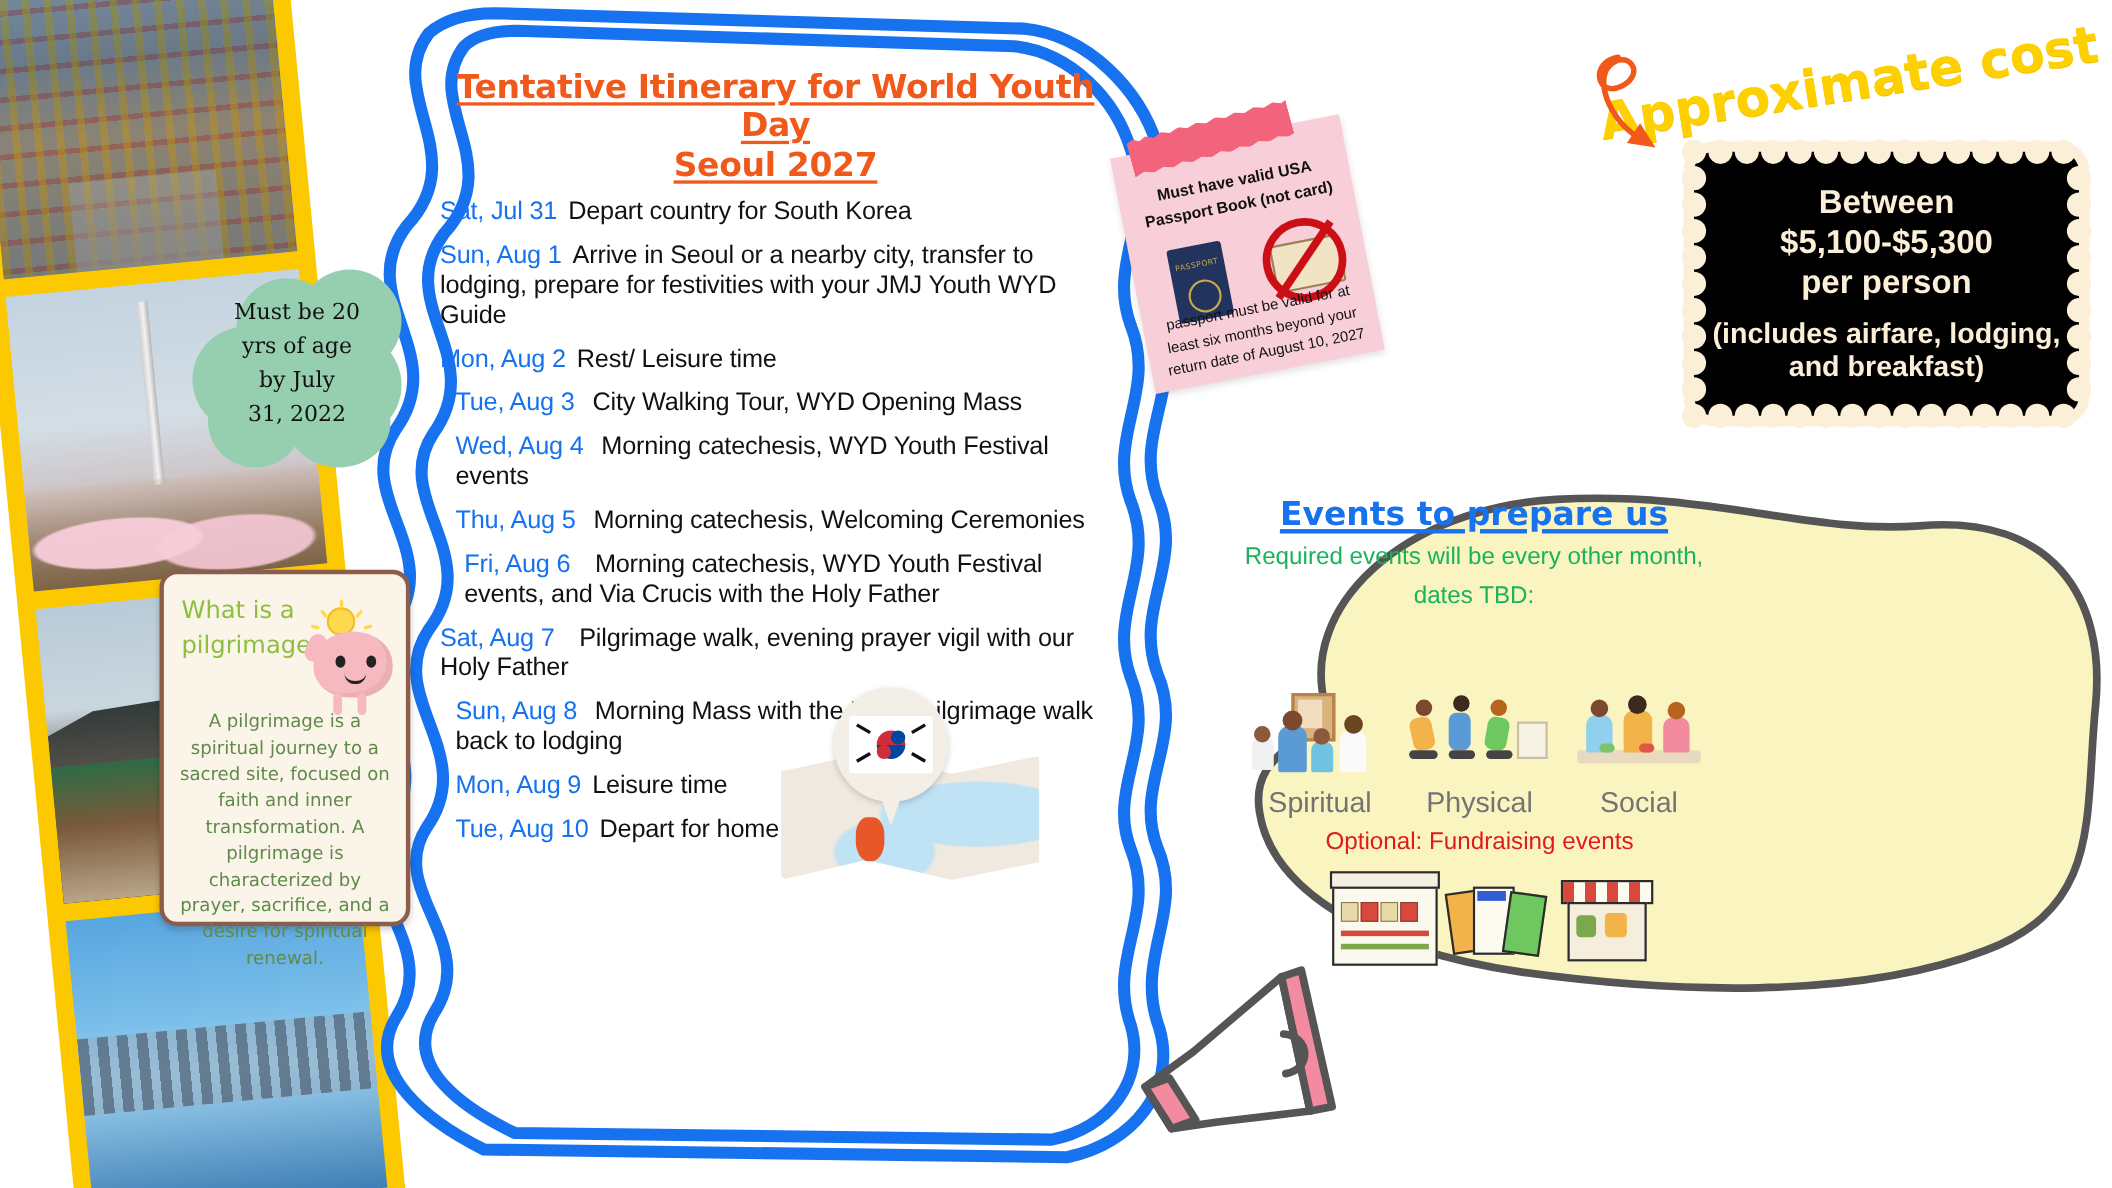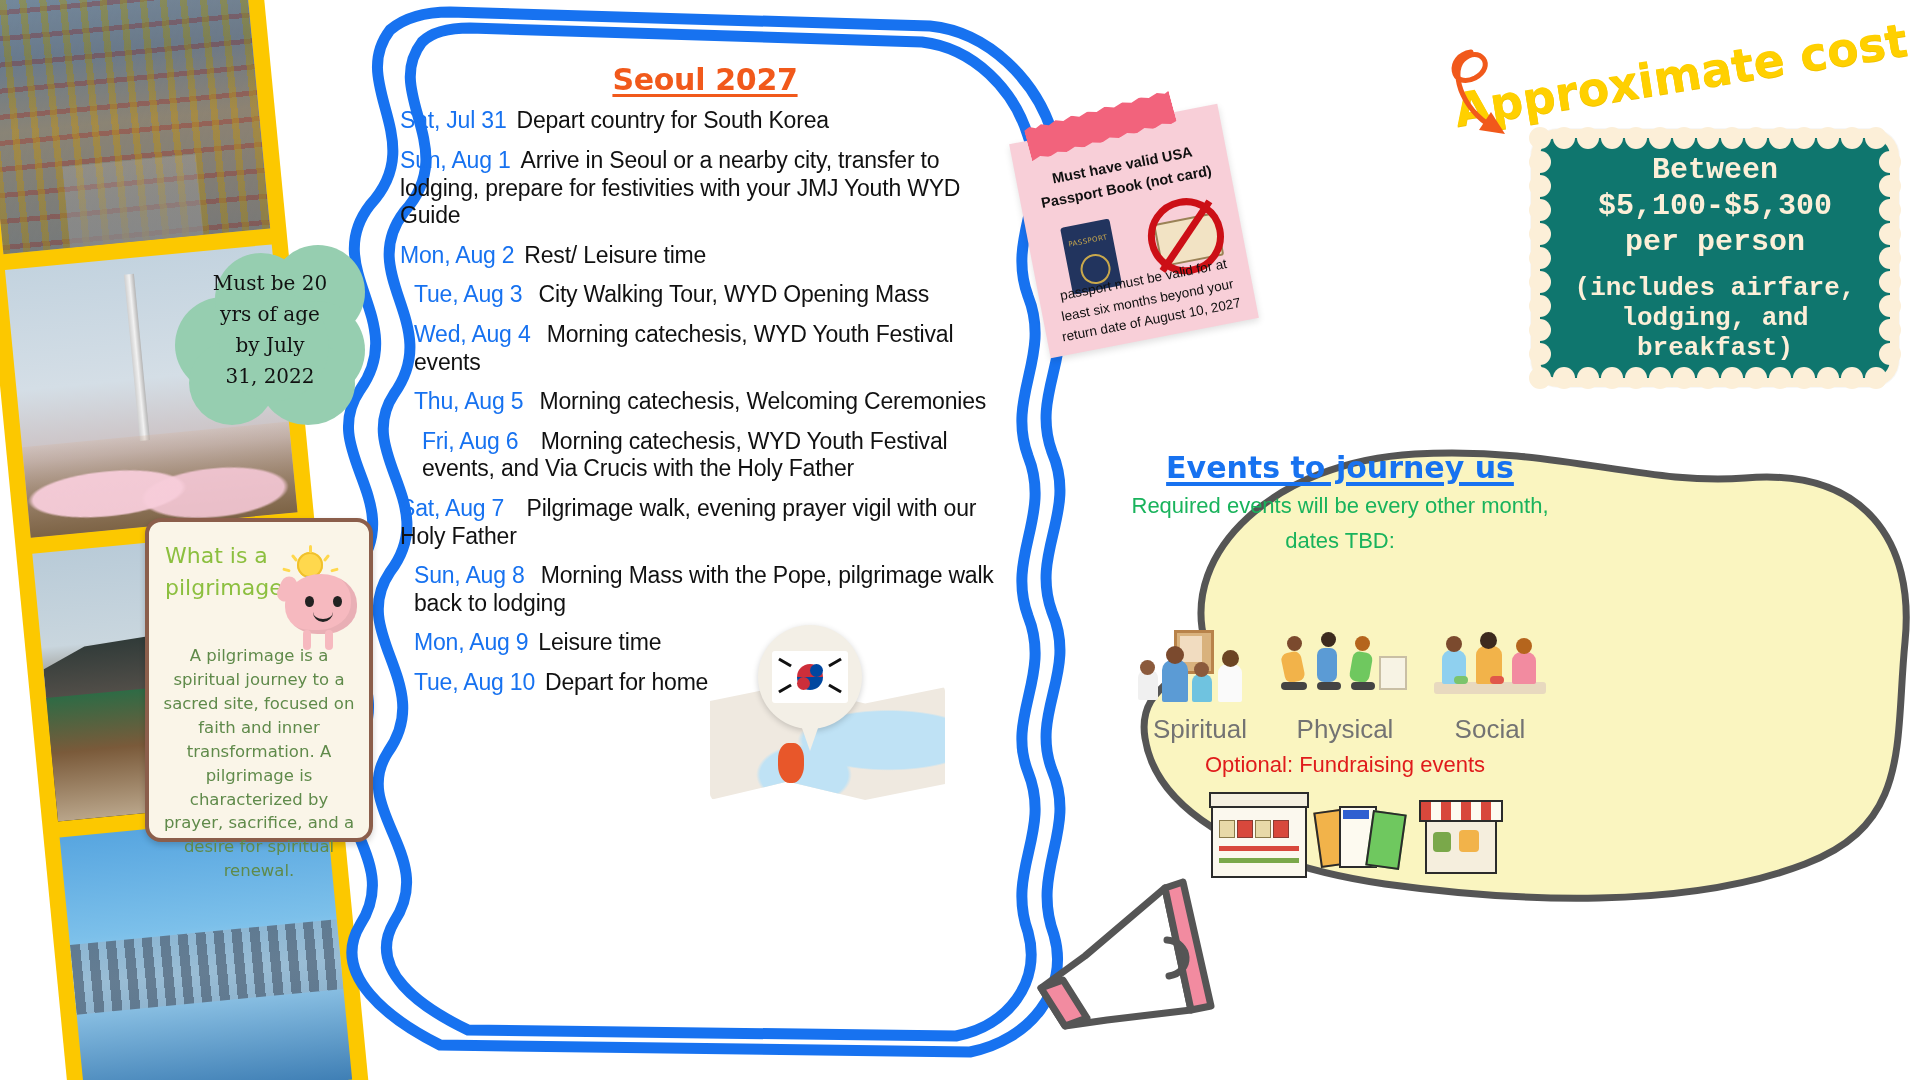--- a/index.html
+++ b/index.html
@@ -150,24 +150,24 @@
   .nocard .ring{position:absolute;inset:0;border:7px solid #cc0f16;border-radius:50%;}
   .nocard .slash{position:absolute;left:50%;top:-4px;width:7px;height:84px;background:#cc0f16;transform:translateX(-50%) rotate(45deg);}
 
   
   .costlabel{position:absolute;left:1452px;top:22px;width:480px;height:110px;}
   .costlabel span{position:absolute;color:#FFD000;font-weight:bold;font-size:46px;
     font-family:"DejaVu Sans", sans-serif;text-shadow:0 1px 0 #f0c200;}
   .arrow{position:absolute;left:1435px;top:38px;width:110px;height:110px;}
   .costbox{
     position:absolute;left:1540px;top:138px;width:350px;height:240px;
-    background:#0f766e;border-radius:18px;
+    background:#000000;border-radius:18px;
     color:#FCEFD8;text-align:center;
     display:flex;flex-direction:column;justify-content:center;gap:14px;
-    font-family:Liberation Mono, monospace;font-weight:bold;
+    font-family:Liberation Sans, sans-serif;font-weight:bold;
     box-shadow:0 0 0 9px #FCEFD8, 0 0 0 10px rgba(0,0,0,.03);
   }
   .scallop{position:absolute;background:#FCEFD8;border-radius:50%;width:22px;height:22px;}
   .cost-main{font-size:30px;line-height:1.2;}
   .cost-sub{font-size:26px;line-height:1.15;}
 
   
   .blob{position:absolute;left:1085px;top:432px;width:835px;height:480px;}
   .ev-title{position:absolute;left:1105px;top:450px;width:470px;text-align:center;
     color:#1772F0;font-weight:bold;font-size:30px;font-family:"DejaVu Sans", sans-serif;
@@ -217,20 +217,21 @@
                L 626 1046 C 678 1036, 712 992, 698 942
                C 676 880, 722 842, 698 782 C 676 726, 722 686, 698 626
                C 676 566, 722 526, 698 466 C 676 406, 722 366, 698 306
                C 676 246, 722 206, 698 146 C 684 100, 644 58, 592 52 L 140 38
                C 118 38, 102 42, 92 52 Z"></path>
     </g>
   </svg>
 
   <div class="itin">
     <div class="itin-title">
+      <div>Tentative Itinerary for World Youth Day</div>
       <div>Seoul 2027</div>
     </div>
     <div class="itin-list">
       <div class="row">
         <span class="d">Sat, Jul 31</span><span>Depart country for South Korea</span>
       </div>
       <div class="row">
         <span class="d">Sun, Aug 1</span><span>Arrive in Seoul or a nearby city, transfer to lodging, prepare for festivities with your JMJ Youth WYD Guide</span>
       </div>
       <div class="row">
@@ -395,21 +396,21 @@
       <div class="scallop" style="left: 339px; top: 205px;"></div>
     </div>
 
   <svg class="blob" viewBox="0 0 835 480">
     <path d="M120 210 C 95 120, 190 30, 330 22 C 470 14, 560 54, 660 46
              C 780 36, 830 110, 820 210 C 810 312, 826 392, 720 432
              C 600 478, 430 470, 300 452 C 150 430, 70 372, 60 306
              C 52 256, 96 250, 120 210 Z" fill="#FAF5C0" stroke="#555555" stroke-width="7"></path>
   </svg>
 
-  <div class="ev-title">Events to journey us</div>
+  <div class="ev-title">Events to prepare us</div>
   <div class="ev-sub">Required events will be every other month, dates TBD:</div>
 
   <div class="ev-cats">
     <div class="ev-cat">
       <div class="art">
         <div style="position:absolute;left:44px;top:0;width:34px;height:38px;background:#d9b27d;border:3px solid #b8834a;"></div>
         <div style="position:absolute;left:50px;top:6px;width:22px;height:26px;background:#f1dcc0;"></div>
         <div style="position:absolute;left:8px;top:40px;width:20px;height:30px;background:#f0f0f0;border-radius:8px 8px 2px 2px;"></div>
         <div style="position:absolute;left:32px;top:30px;width:26px;height:42px;background:#5b9bd5;border-radius:10px 10px 2px 2px;"></div>
         <div style="position:absolute;left:62px;top:44px;width:20px;height:28px;background:#6fc3e0;border-radius:8px 8px 2px 2px;"></div>

